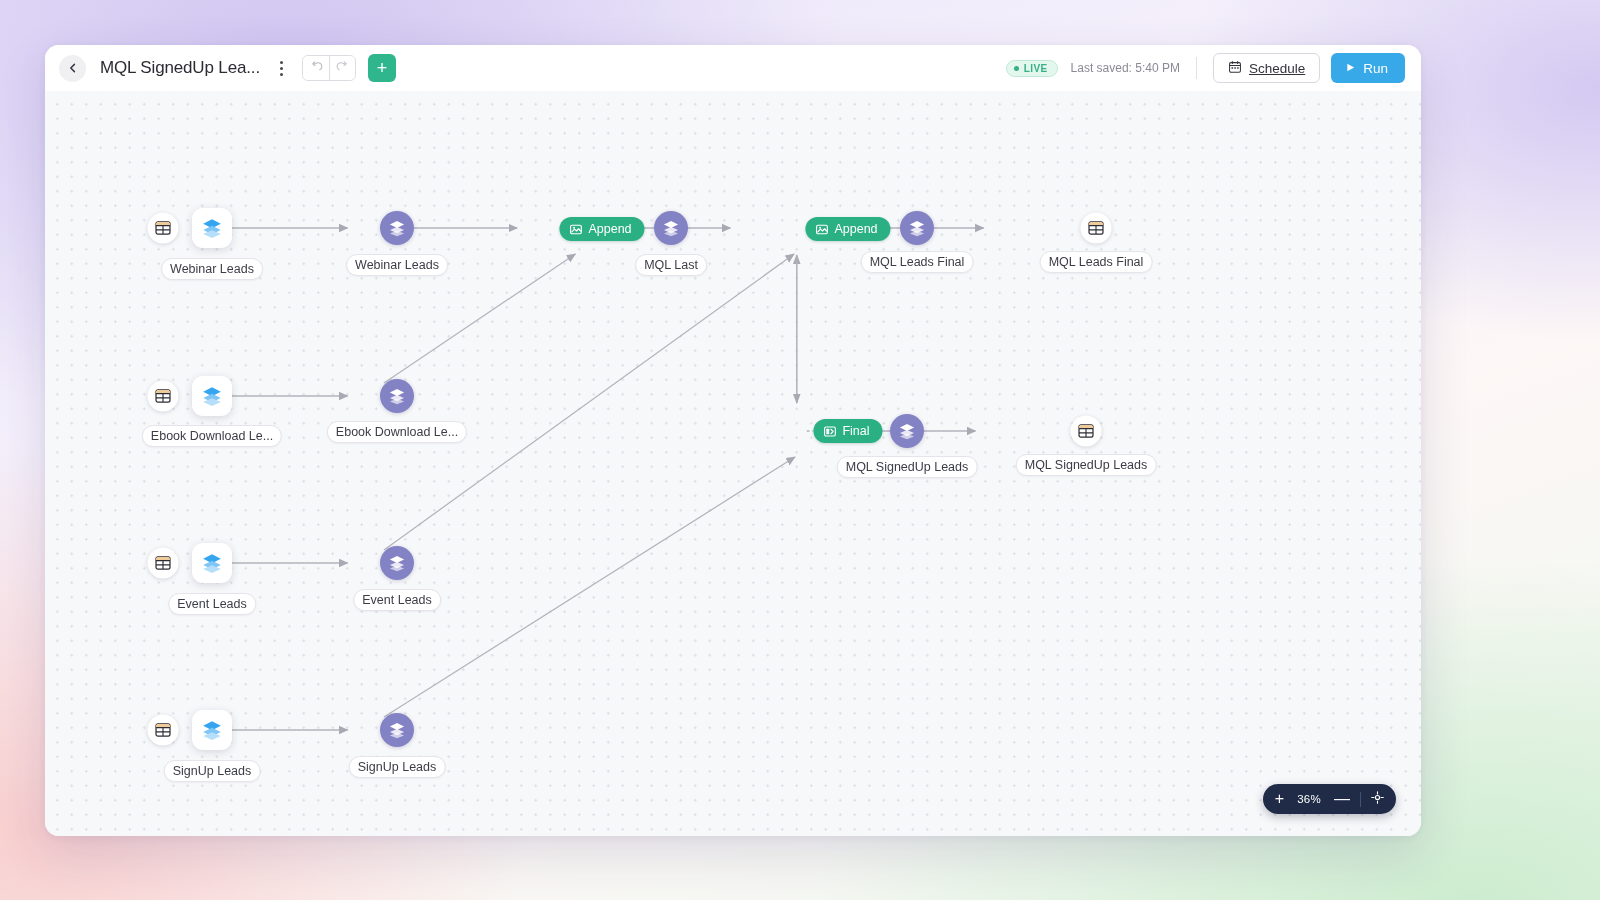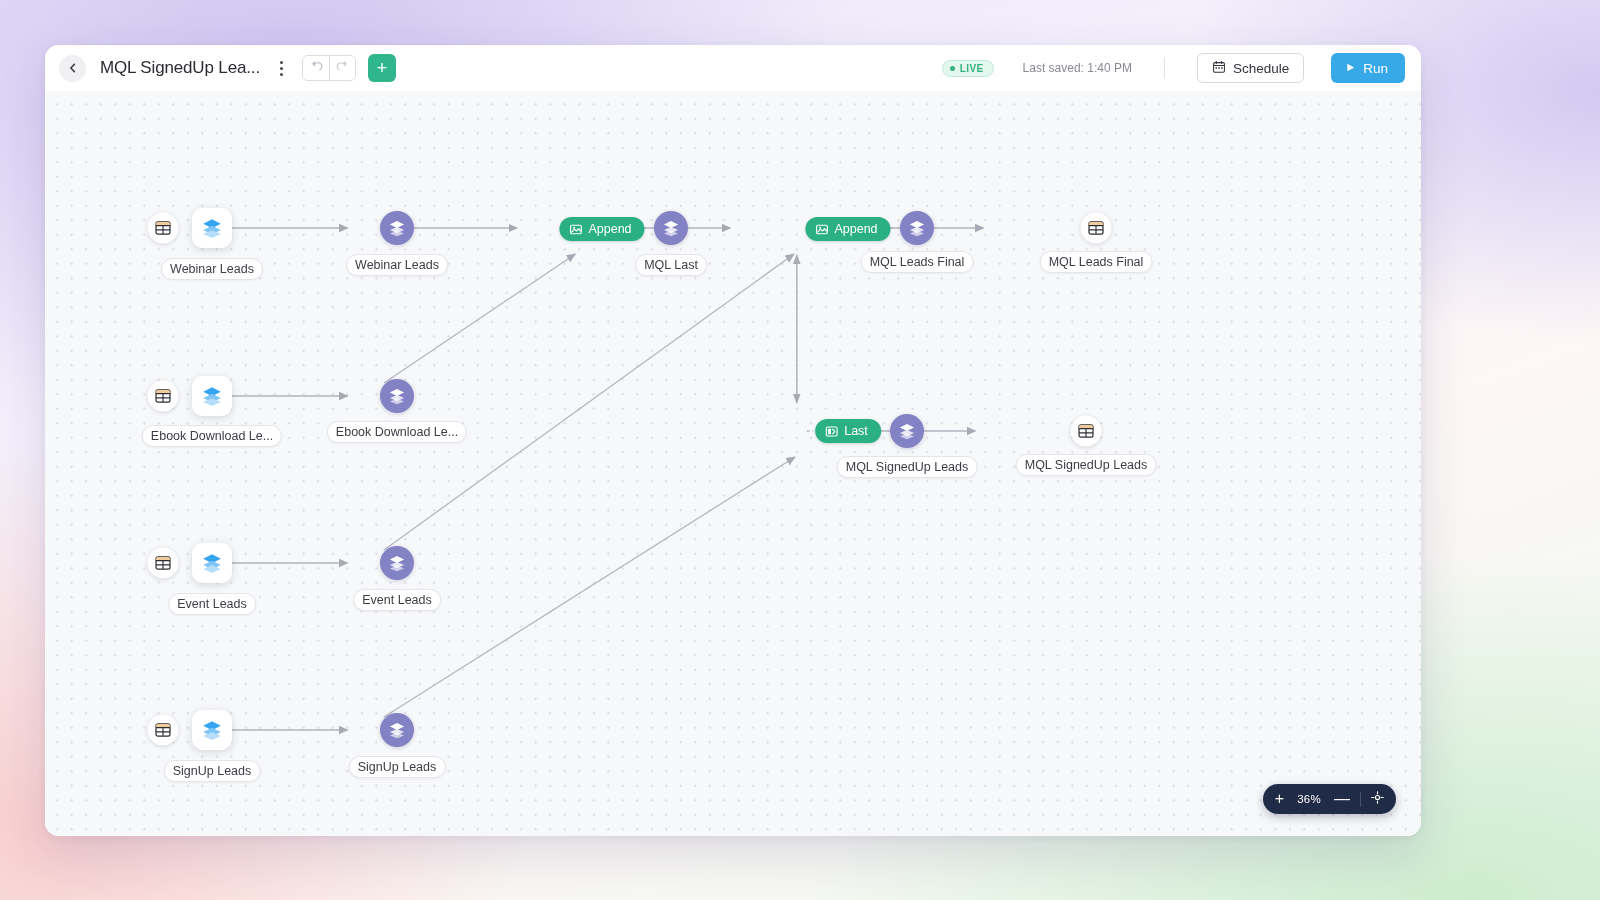--- a/index.html
+++ b/index.html
@@ -99,21 +99,21 @@
     display: flex; align-items: center; justify-content: center;
     font-size: 18px; line-height: 1;
     cursor: pointer;
     font-weight: 300;
   }
 
   .header-right {
     margin-left: auto;
     display: flex;
     align-items: center;
-    gap: 16px;
+    gap: 0;
   }
 
   .live-badge {
     display: inline-flex;
     align-items: center;
     gap: 5px;
     background: #e4f7ee;
     border: 1px solid #bfe9d6;
     color: #35b183;
     border-radius: 11px;
@@ -141,20 +141,21 @@
     display: inline-flex; align-items: center; gap: 7px;
     height: 30px;
     padding: 0 14px;
     border: 1px solid #d8d8e0;
     border-radius: 6px;
     background: #fff;
     font-size: 13.5px;
     color: #33333c;
     cursor: pointer;
     white-space: nowrap;
+    text-decoration: underline;
   }
 
   .run-btn {
     margin-left: 11px;
     display: inline-flex; align-items: center; gap: 7px;
     height: 30px;
     padding: 0 17px 0 14px;
     border-radius: 6px;
     background: #37a8e8;
     color: #fff;
@@ -303,21 +304,21 @@
     </div>
 
     <div class="add-btn">+</div>
 
     <div class="header-right">
       <div class="live-badge">
         <span class="live-dot"></span>
         <span>LIVE</span>
       </div>
 
-      <div class="last-saved">Last saved: 1:40 PM</div>
+      <div class="last-saved">Last saved: 5:40 PM</div>
 
       <div class="hdr-sep"></div>
 
       <div class="schedule-btn">
         <span>
           <svg width="14" height="14" viewBox="0 0 16 16">
             <rect x="1.8" y="3" width="12.4" height="11" rx="1.6" fill="none" stroke="#33333c" stroke-width="1.2"></rect>
             <line x1="1.8" y1="6.3" x2="14.2" y2="6.3" stroke="#33333c" stroke-width="1.2"></line>
             <line x1="5" y1="1.6" x2="5" y2="4" stroke="#33333c" stroke-width="1.2" stroke-linecap="round"></line>
             <line x1="11" y1="1.6" x2="11" y2="4" stroke="#33333c" stroke-width="1.2" stroke-linecap="round"></line>
@@ -514,21 +515,21 @@
         <div class="nlabel" style="left: 352px; top: 330px;">Ebook Download Le...</div>
         <div class="node" style="left: 803px; top: 340px;">
           <div class="pill-op">
             <span style="display: flex;">
               <svg width="13" height="13" viewBox="0 0 14 14">
                 <rect x="1.2" y="2.2" width="11.6" height="9.6" rx="1.6" fill="none" stroke="#ffffff" stroke-width="1.25"></rect>
                 <rect x="3.1" y="4" width="3.1" height="6" rx="0.7" fill="#ffffff"></rect>
                 <polyline points="8.1,4.6 10.4,7 8.1,9.4" fill="none" stroke="#ffffff" stroke-width="1.25" stroke-linecap="round" stroke-linejoin="round"></polyline>
               </svg>
             </span>
-            <span>Last</span>
+            <span>Final</span>
           </div>
         </div>
         <div class="node" style="left: 862px; top: 340px;">
           <div class="chip-purple">
             <span style="display: flex;">
               <svg width="18" height="18" viewBox="0 0 24 24">
                 <polygon points="12,2.6 21.4,7.3 12,12 2.6,7.3" fill="#ffffff"></polygon>
                 <polygon points="12,10.6 21.4,14.8 12,19 2.6,14.8" fill="#ffffff" opacity="0.82"></polygon>
                 <polygon points="12,15.4 21.4,19.2 12,23 2.6,19.2" fill="#ffffff" opacity="0.62"></polygon>
               </svg>

